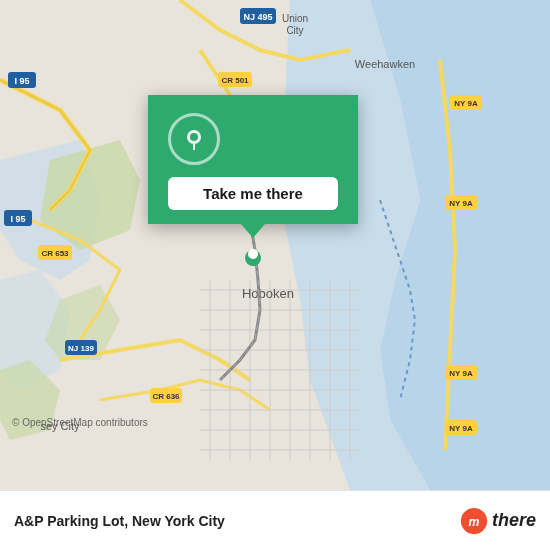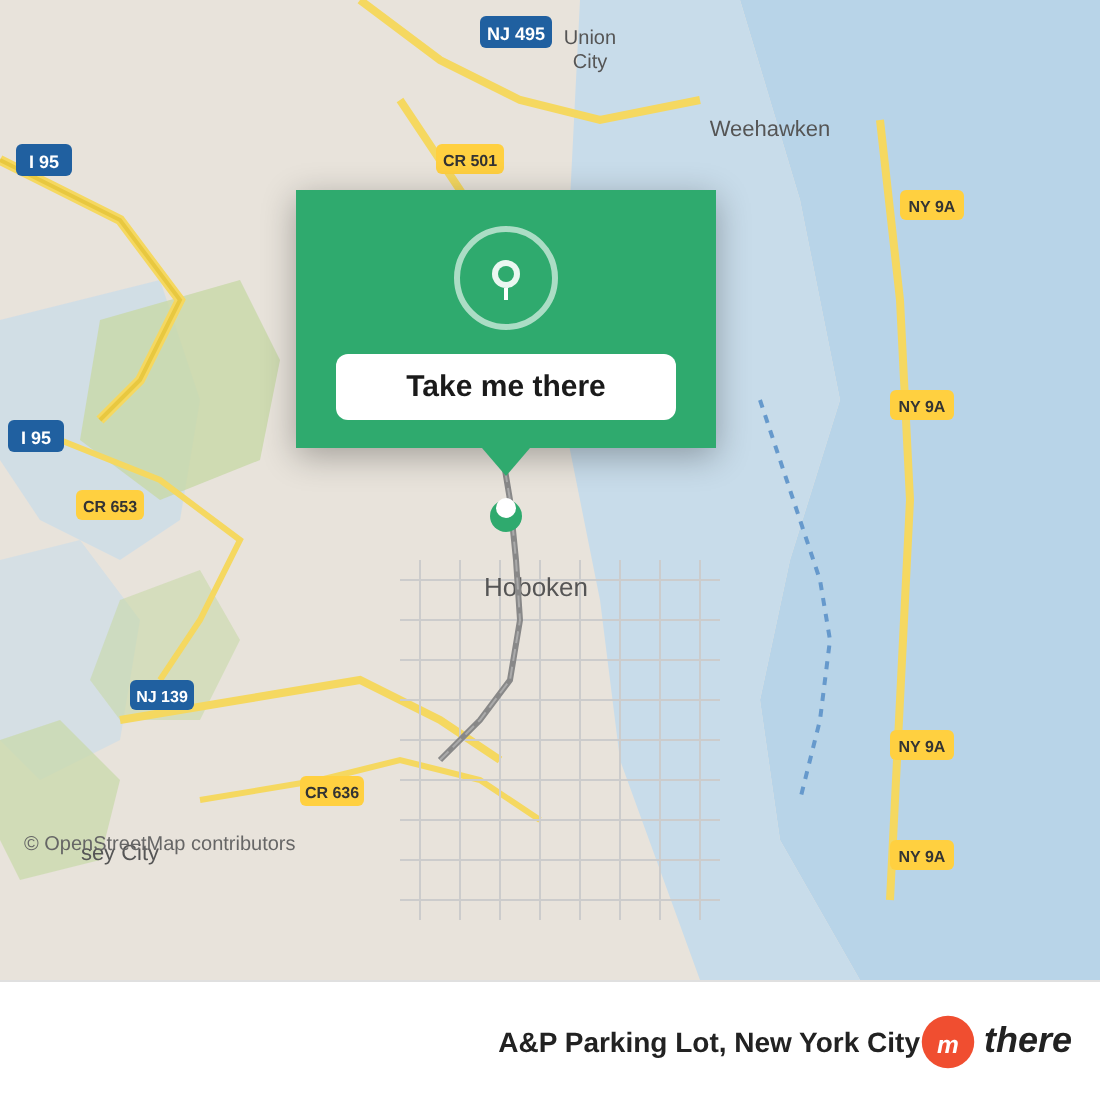--- a/index.html
+++ b/index.html
@@ -30,21 +30,20 @@
     
     #popup-card {
       position: absolute;
       top: 95px;
       left: 148px;
       width: 210px;
       background: #2faa6e;
       border-radius: 0;
       display: flex;
       flex-direction: column;
-      align-items: center;
       padding: 18px 20px 14px;
       box-shadow: 0 4px 16px rgba(0,0,0,0.3);
     }
 
     #popup-card::after {
       content: '';
       position: absolute;
       bottom: -14px;
       left: 50%;
       transform: translateX(-50%);
@@ -76,21 +75,21 @@
       width: 100%;
     }
 
     
     #bottom-bar {
       width: 550px;
       height: 60px;
       background: white;
       display: flex;
       align-items: center;
-      justify-content: flex-end;
+      justify-content: space-between;
       padding: 0 14px;
       border-top: 1px solid #e0e0e0;
     }
 
     #location-name {
       font-size: 14px;
       font-weight: 600;
       color: #222;
     }
 

